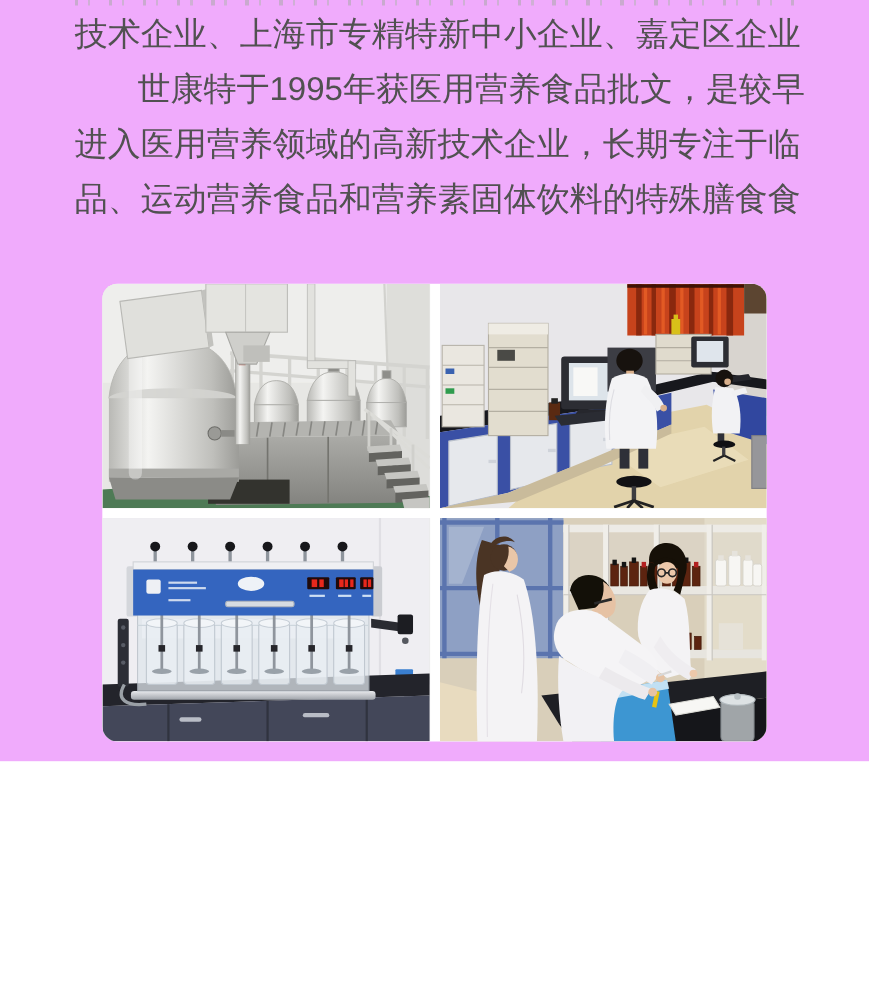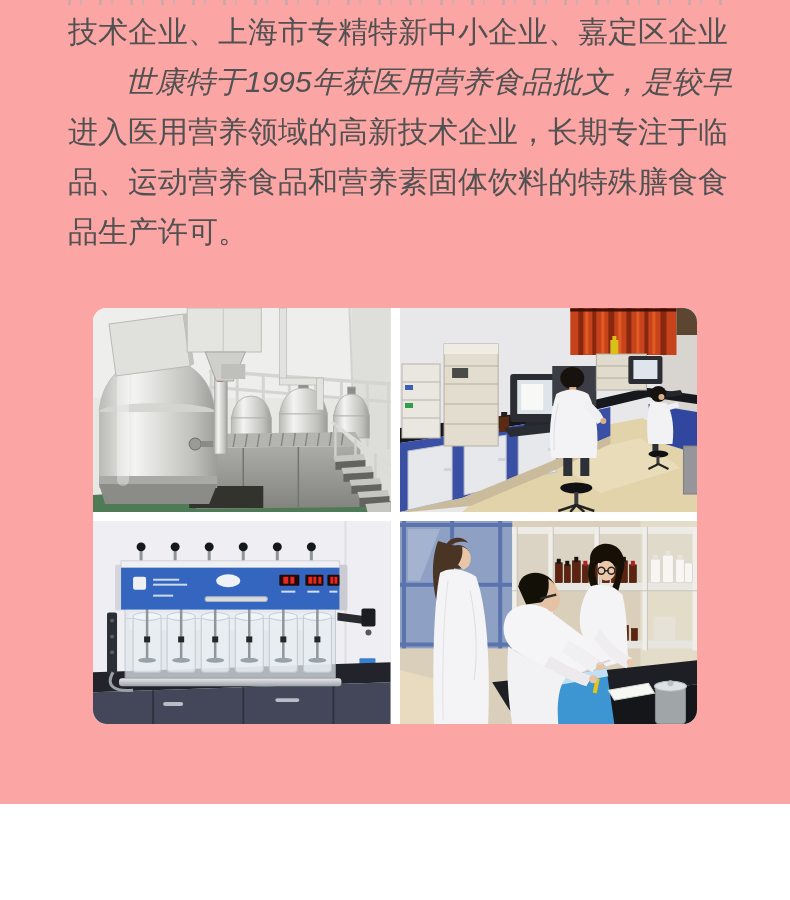--- a/index.html
+++ b/index.html
@@ -1,55 +1,54 @@
 <!DOCTYPE html>
 <html><head>
 <meta charset="utf-8">
 <style>
   html,body{margin:0;padding:0;}
   body{width:790px;height:900px;overflow:hidden;}
   .page{
-    position:relative;width:790px;height:804px;overflow:hidden;
-    background:#fca5a5;
+    position:relative;width:790px;height:692px;overflow:hidden;
+    background:#f0abfc;
     font-family:"Liberation Sans","DejaVu Sans",sans-serif;
   }
   
   .remnant{
     position:absolute;top:0;left:68px;width:658px;height:5px;opacity:.55;
     background:repeating-linear-gradient(90deg,
       #a9a9a9 0 3px,transparent 3px 12px,
       #b4b4b4 12px 14px,transparent 14px 31px);
   }
   .article{
     padding-top:7px;margin-left:68px;width:662px;
     font-size:30px;color:#515151;
   }
   .line{height:50px;line-height:50px;white-space:nowrap;letter-spacing:0;}
-  .line.indent{padding-left:57px;font-style:italic;}
+  .line.indent{padding-left:57px;}
   .gallery{
     margin:51px 0 0 93px;width:604px;height:416px;
     display:grid;grid-template-columns:1fr 1fr;grid-template-rows:204px 203px;
     gap:9px;background:#ffffff;border-radius:14px;overflow:hidden;
   }
   .photo{position:relative;overflow:hidden;background:#e8e8e6;}
   .photo svg{display:block;width:100%;height:100%;}
 </style>
 </head>
 <body>
 
 <div class="page">
 
   <div class="remnant"></div>
 
   <div class="article">
     <div class="line">技术企业、上海市专精特新中小企业、嘉定区企业</div>
     <div class="line indent">世康特于1995年获医用营养食品批文，是较早</div>
     <div class="line">进入医用营养领域的高新技术企业，长期专注于临</div>
     <div class="line">品、运动营养食品和营养素固体饮料的特殊膳食食</div>
-    <div class="line">品生产许可。</div>
   </div>
 
   <div class="gallery">
 
     <div class="photo">
       <svg viewBox="0 0 297 204" preserveAspectRatio="none">
         <defs>
           <linearGradient id="g1v" x1="0" y1="0" x2="1" y2="0">
             <stop offset="0" stop-color="#b9b9b5"></stop>
               <stop offset="0.3" stop-color="#f4f4f2"></stop>

